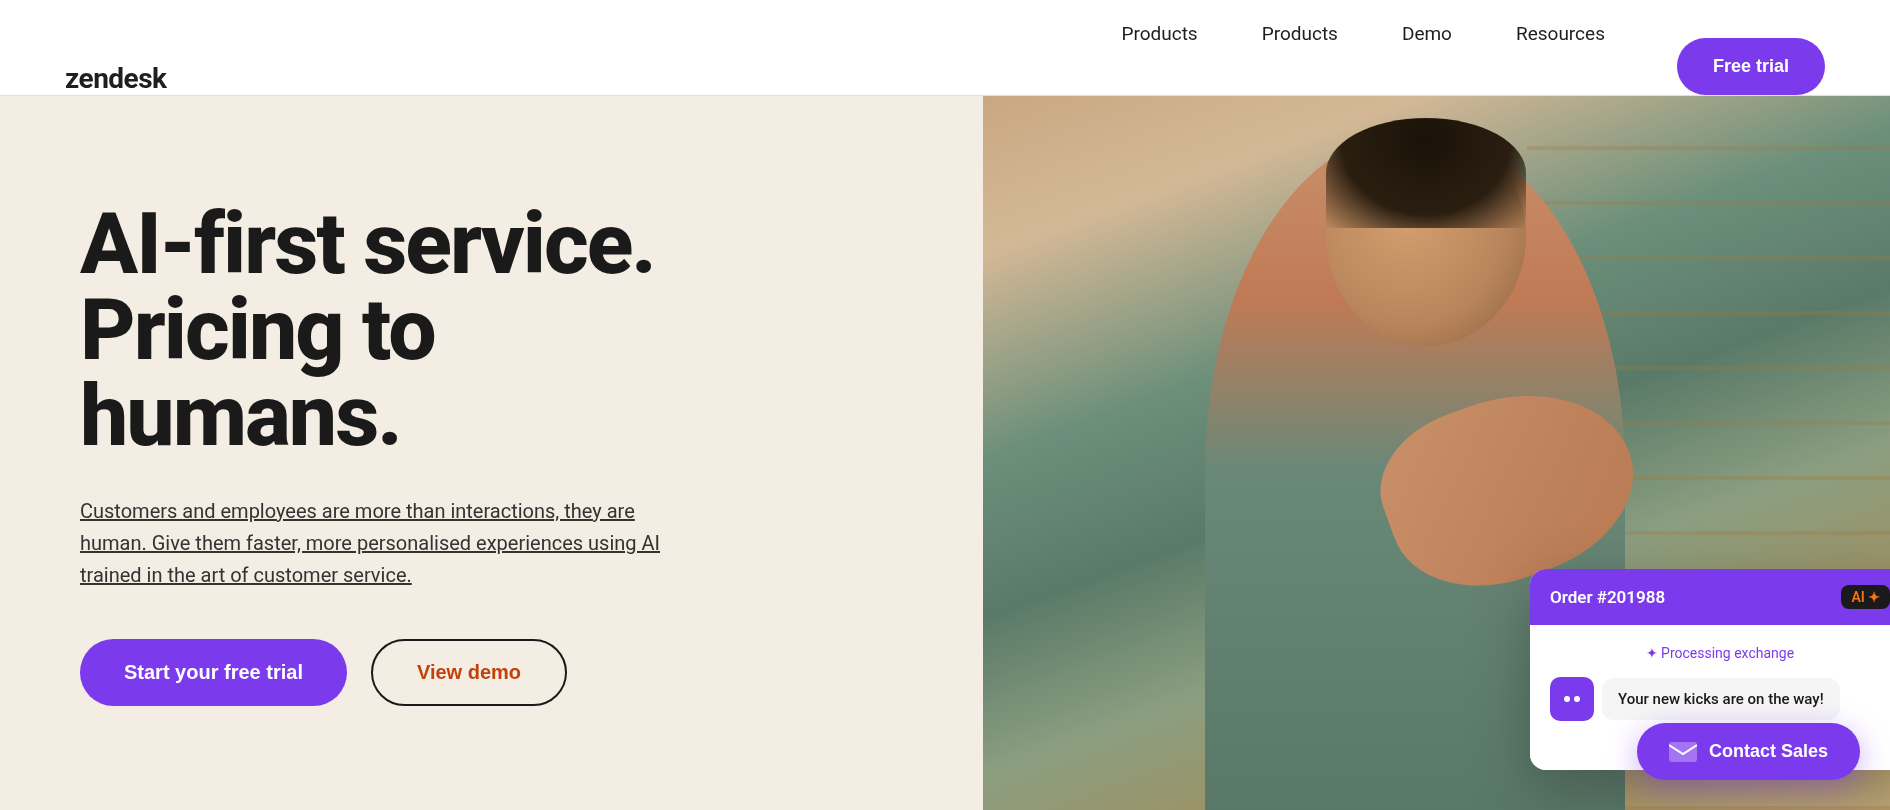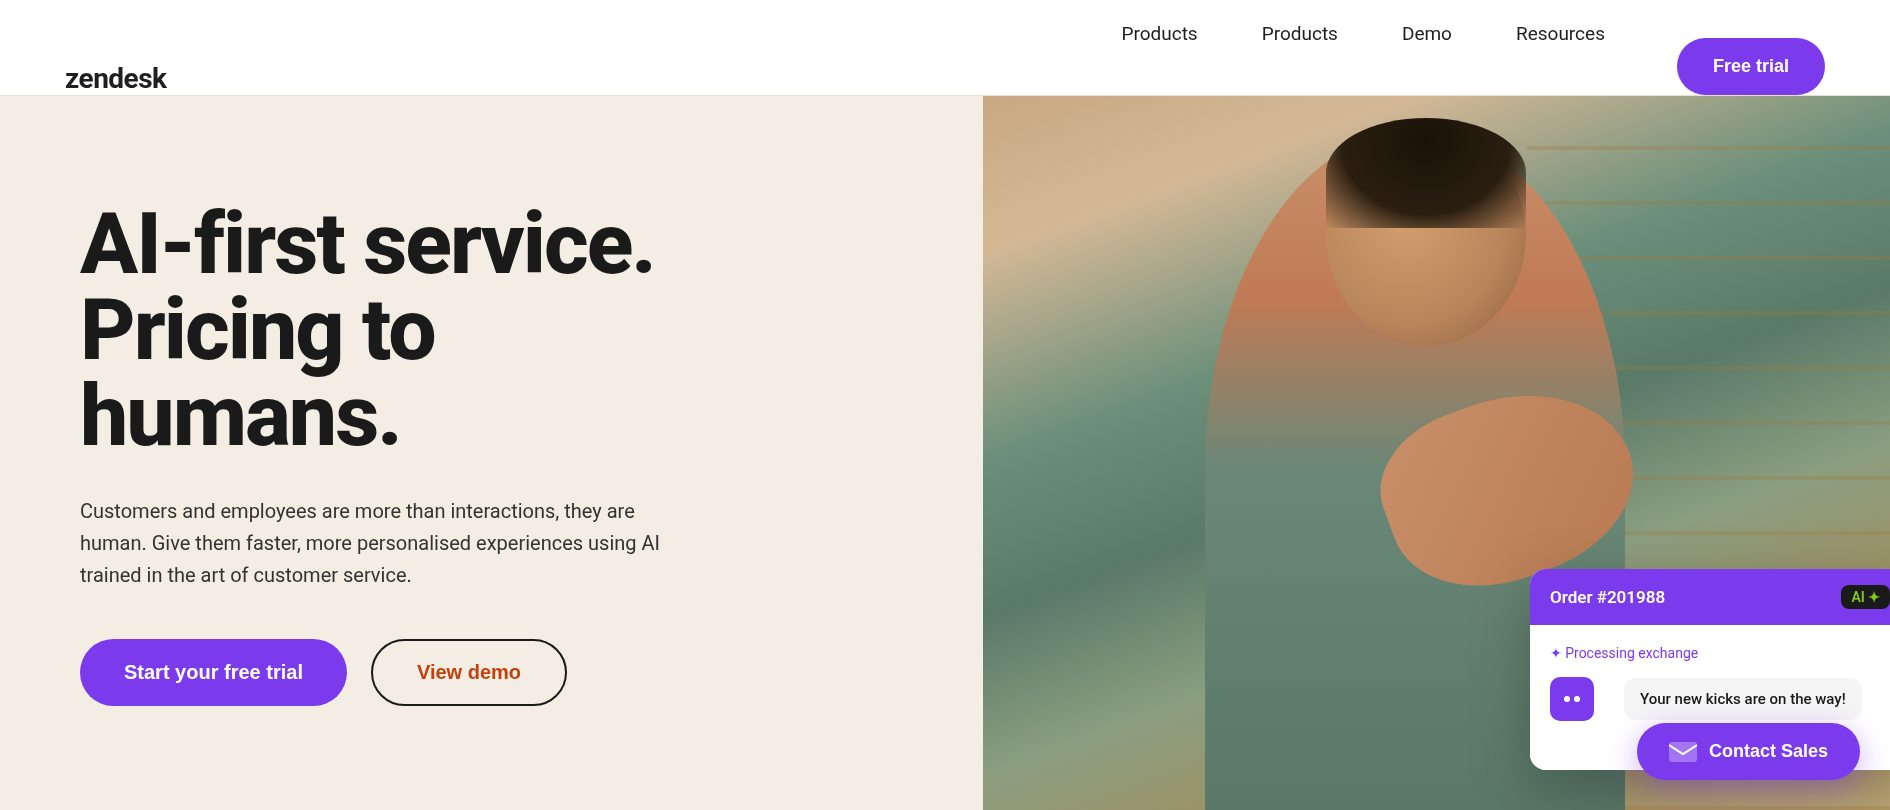--- a/index.html
+++ b/index.html
@@ -89,20 +89,21 @@
       letter-spacing: -2px;
       margin-bottom: 36px;
     }
 
     .hero-subtext {
       font-size: 20px;
       color: #333;
       line-height: 1.6;
       max-width: 620px;
       margin-bottom: 48px;
+      text-decoration: underline;
     }
 
     .hero-buttons {
       display: flex;
       gap: 24px;
       align-items: center;
     }
 
     .btn-primary {
       background: #7c3aed;
@@ -187,21 +188,21 @@
     }
 
     .chat-order {
       color: #fff;
       font-size: 17px;
       font-weight: 600;
     }
 
     .chat-ai-badge {
       background: #1a1a1a;
-      color: #84cc16;
+      color: #f97316;
       border-radius: 8px;
       padding: 4px 10px;
       font-size: 14px;
       font-weight: 600;
       display: flex;
       align-items: center;
       gap: 4px;
     }
 
     .chat-body {
@@ -209,26 +210,27 @@
       background: #fff;
     }
 
     .chat-processing {
       font-size: 14px;
       color: #7c3aed;
       margin-bottom: 16px;
       display: flex;
       align-items: center;
       gap: 6px;
+      justify-content: center;
     }
 
     .chat-message-row {
       display: flex;
       align-items: center;
-      gap: 30px;
+      gap: 8px;
       margin-bottom: 16px;
     }
 
     .chat-avatar {
       width: 44px;
       height: 44px;
       background: #7c3aed;
       border-radius: 10px;
       display: flex;
       align-items: center;

